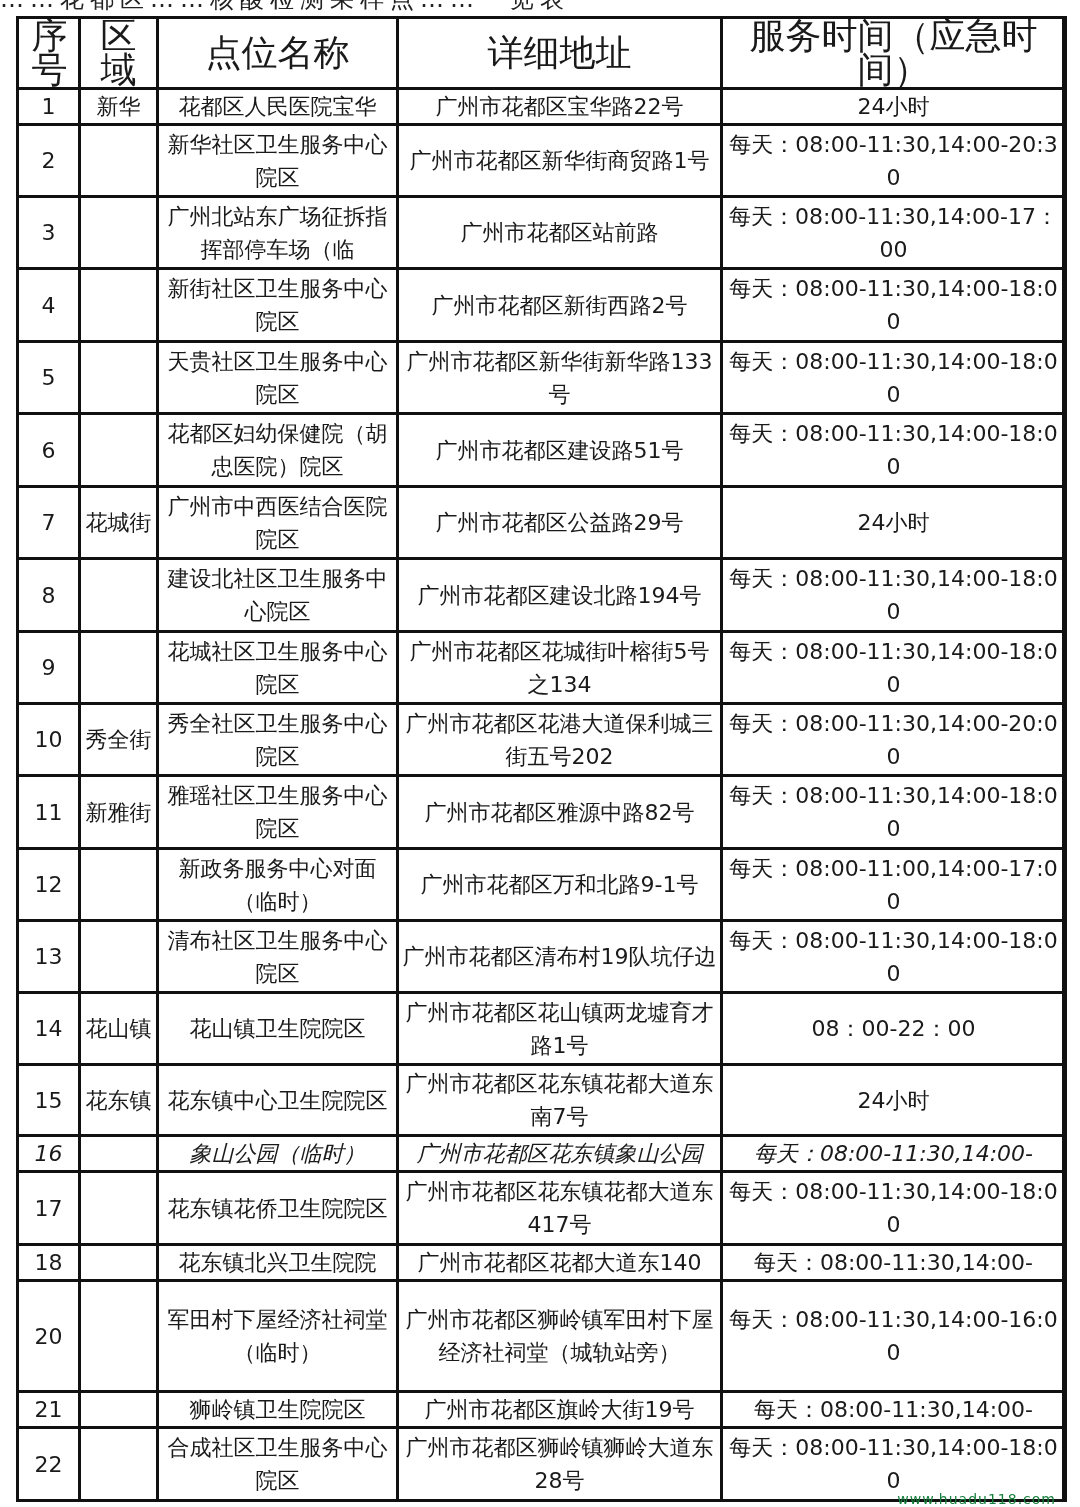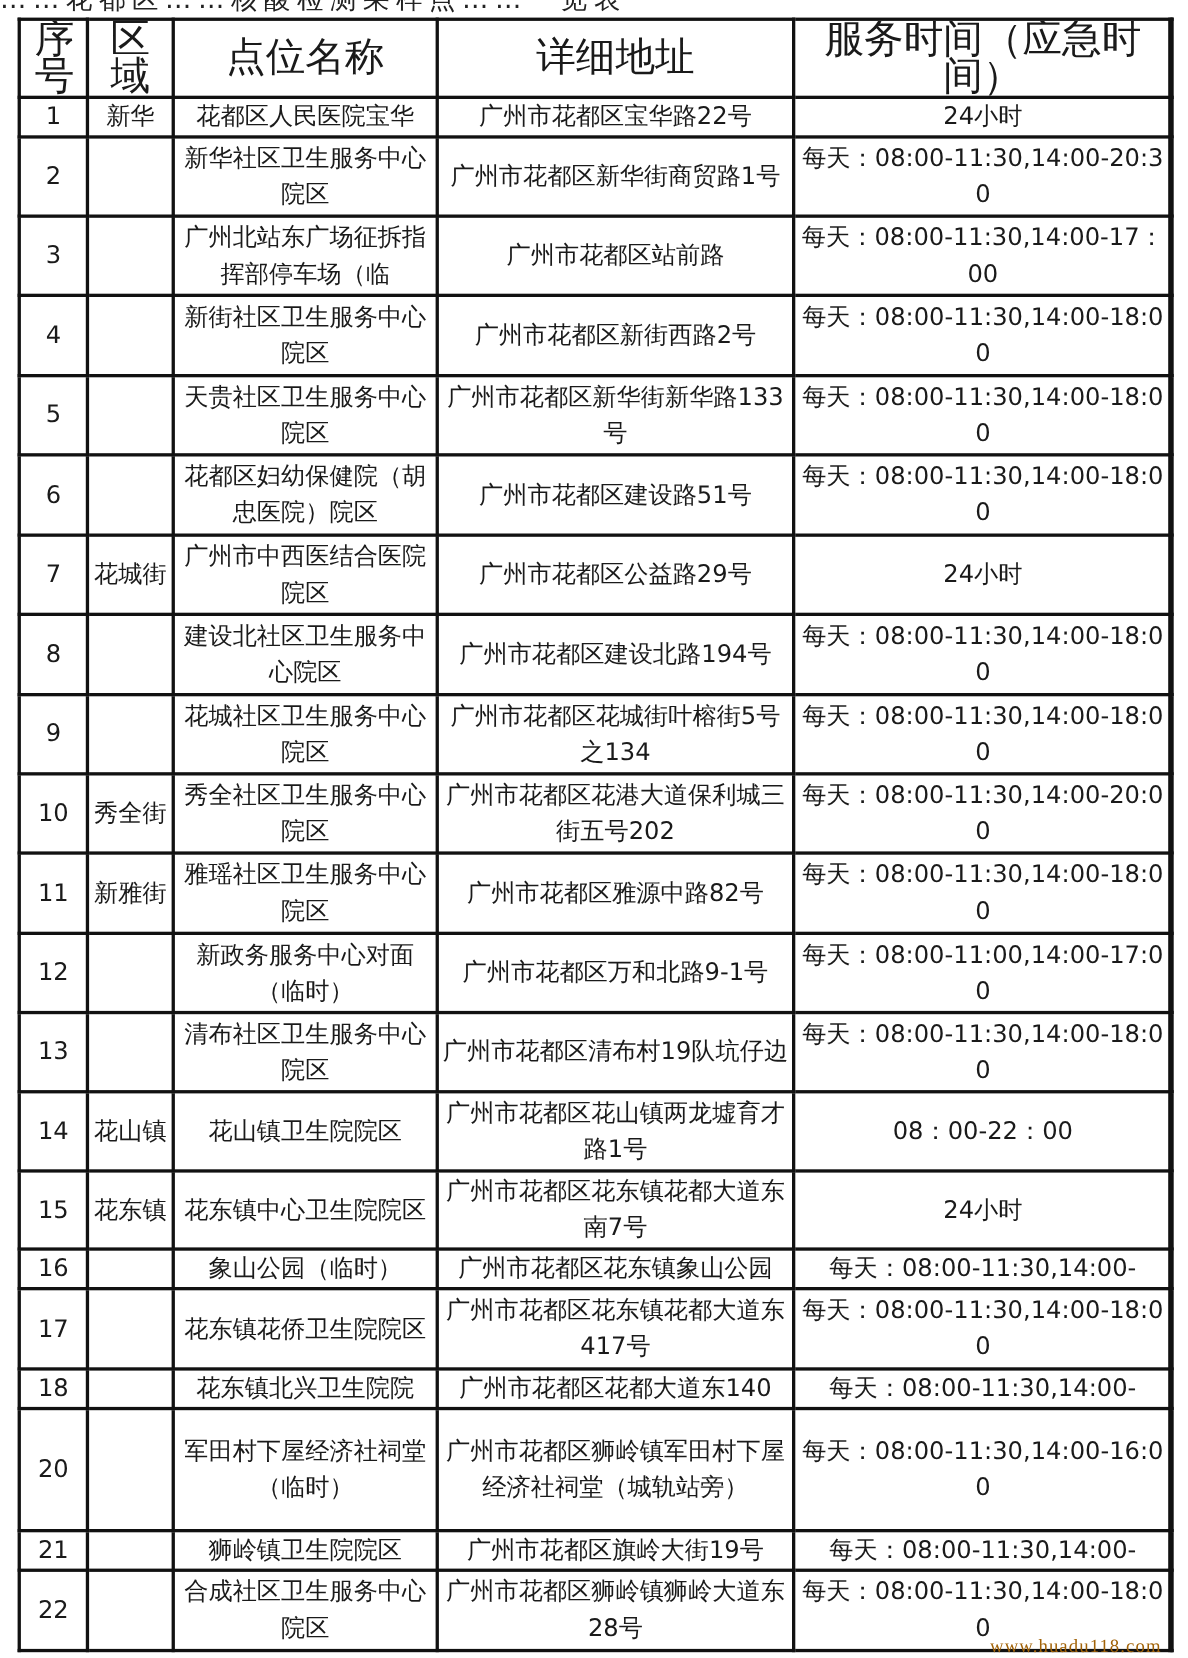--- a/index.html
+++ b/index.html
@@ -11,22 +11,22 @@
   table.sched { position: absolute; left: 16px; top: 16px; border-collapse: collapse;
                 table-layout: fixed; width: 1048px; }
   table.sched td, table.sched th { border: 3px solid #111; text-align: center;
                 vertical-align: middle; padding: 0 2px; font-weight: normal;
                 font-size: 22px; line-height: 33px; overflow: hidden; word-break: break-all; }
   table.sched th { font-size: 36px; line-height: 34px; }
   table.sched th.c0 { letter-spacing: -2px; }
   td.num { font-size: 23px; }
   td.time { font-size: 22px; }
   .outer-right { position: absolute; left: 1062px; top: 16px; width: 4px; height: 1486px; background: #111; }
-  .watermark { position: absolute; right: 24px; bottom: 0px; font-size: 17px; color: #a16207;
-               letter-spacing: 1px; font-family: Liberation Serif, serif; }
+  .watermark { position: absolute; right: 24px; bottom: 0px; font-size: 14px; color: #15803d;
+               letter-spacing: 1px; }
 </style>
 </head>
 <body>
 
 <div class="title-strip">……花都区……核酸检测采样点……一览表</div>
 
 <table class="sched">
   <colgroup>
     <col style="width:62px">
       <col style="width:78px">
@@ -142,21 +142,21 @@
         <td>广州市花都区花山镇两龙墟育才路1号</td>
         <td class="time">08：00-22：00</td>
       </tr>
       <tr style="height: 71px;">
         <td class="num">15</td>
         <td>花东镇</td>
         <td>花东镇中心卫生院院区</td>
         <td>广州市花都区花东镇花都大道东南7号</td>
         <td class="time">24小时</td>
       </tr>
-      <tr style="height: 34px;">
+      <tr style="height: 34px; font-style: italic;">
         <td class="num">16</td>
         <td></td>
         <td>象山公园（临时）</td>
         <td>广州市花都区花东镇象山公园</td>
         <td class="time">每天：08:00-11:30,14:00-</td>
       </tr>
       <tr style="height: 73px;">
         <td class="num">17</td>
         <td></td>
         <td>花东镇花侨卫生院院区</td>

